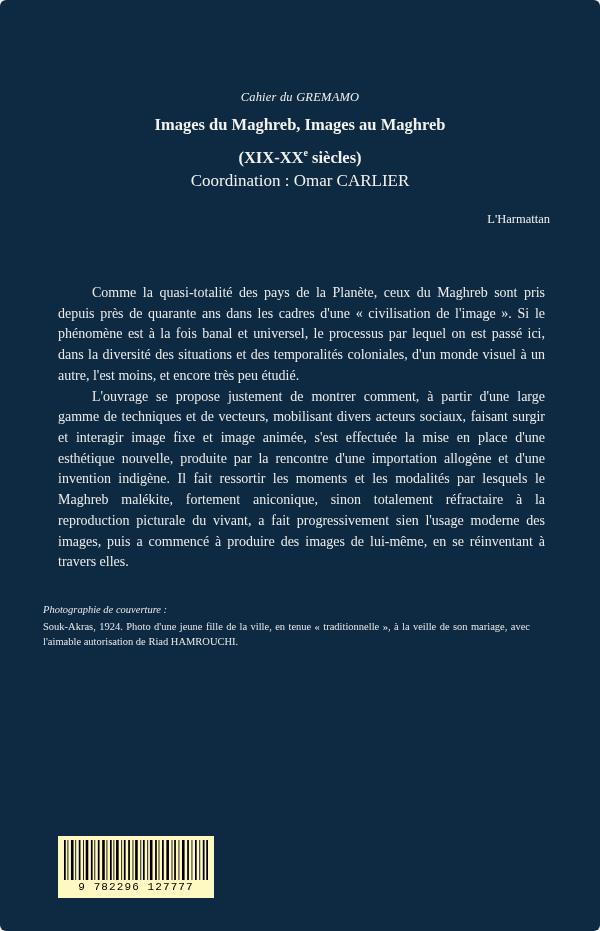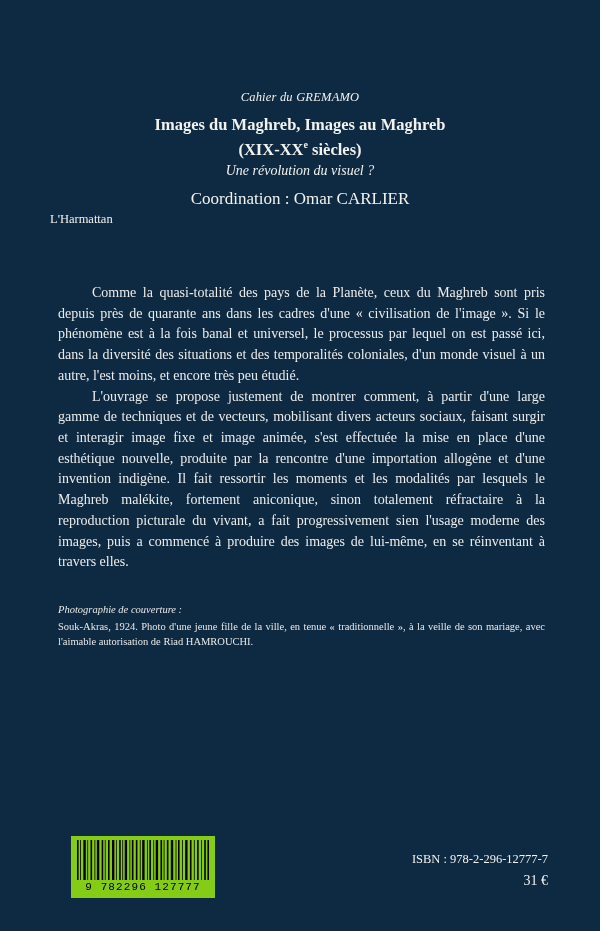--- a/index.html
+++ b/index.html
@@ -9,20 +9,21 @@
   }
   body {
     font-family: "Liberation Serif", serif;
   }
   .page {
     position: relative;
     width: 600px;
     height: 931px;
     background: #0e2a42;
     overflow: hidden;
+    border-radius: 6px;
   }
   .cover-inner {
     position: absolute;
     left: 0;
     top: 0;
     width: 600px;
     height: 931px;
     box-sizing: border-box;
   }
 
@@ -38,21 +39,21 @@
   .collection {
     font-style: italic;
     font-size: 12.5px;
     letter-spacing: 0.2px;
     margin-bottom: 9px;
   }
   .title-main {
     font-size: 16.5px;
     font-weight: bold;
     line-height: 1.35;
-    margin-bottom: 2px;
+    margin-bottom: 10px;
   }
   .title-sub {
     font-size: 16.5px;
     font-weight: bold;
     line-height: 1.35;
     margin-bottom: 2px;
   }
   .title-sub sup {
     font-size: 10px;
     vertical-align: super;
@@ -64,21 +65,21 @@
   }
   .coordination {
     font-size: 17px;
     margin-bottom: 0;
   }
   .publisher {
     position: absolute;
     left: 50px;
     top: 212px;
     width: 500px;
-    text-align: left;
+    text-align: right;
     color: #f2f2ef;
     font-size: 12.5px;
   }
 
   
   .blurb {
     position: absolute;
     left: 58px;
     top: 283px;
     width: 487px;
@@ -88,41 +89,41 @@
     text-align: justify;
   }
   .blurb p {
     margin: 0 0 0 0;
     text-indent: 34px;
   }
 
   
   .credit {
     position: absolute;
-    left: 58px;
+    left: 43px;
     top: 603px;
     width: 487px;
     color: #e8e8e6;
     font-size: 10.5px;
     line-height: 1.42;
     text-align: justify;
   }
   .credit-title {
     font-style: italic;
     margin-bottom: 2px;
   }
 
   
   .barcode-box {
     position: absolute;
-    left: 71px;
+    left: 58px;
     top: 836px;
-    width: 144px;
+    width: 156px;
     height: 62px;
-    background: #84cc16;
+    background: #fef9c3;
     padding: 4px 6px 2px 6px;
     box-sizing: border-box;
   }
   .bars {
     height: 40px;
     width: 100%;
     display: block;
   }
   .barcode-digits {
     font-family: "Liberation Mono", monospace;
@@ -153,21 +154,20 @@
 </head>
 <body>
 
 <div class="page">
   <div class="cover-inner">
 
     <div class="header-block">
       <div class="collection">Cahier du GREMAMO</div>
       <div class="title-main">Images du Maghreb, Images au Maghreb</div>
       <div class="title-sub"><span>(XIX-XX</span><sup>e</sup><span> siècles)</span></div>
-      <div class="subtitle-italic">Une révolution du visuel ?</div>
       <div class="coordination">Coordination : Omar CARLIER</div>
     </div>
 
     <div class="publisher">L'Harmattan</div>
 
     <div class="blurb">
       <p>Comme la quasi-totalité des pays de la Planète, ceux du Maghreb sont pris depuis près de quarante ans dans les cadres d'une « civilisation de l'image ». Si le phénomène est à la fois banal et universel, le processus par lequel on est passé ici, dans la diversité des situations et des temporalités coloniales, d'un monde visuel à un autre, l'est moins, et encore très peu étudié.</p>
       <p>L'ouvrage se propose justement de montrer comment, à partir d'une large gamme de techniques et de vecteurs, mobilisant divers acteurs sociaux, faisant surgir et interagir image fixe et image animée, s'est effectuée la mise en place d'une esthétique nouvelle, produite par la rencontre d'une importation allogène et d'une invention indigène. Il fait ressortir les moments et les modalités par lesquels le Maghreb malékite, fortement aniconique, sinon totalement réfractaire à la reproduction picturale du vivant, a fait progressivement sien l'usage moderne des images, puis a commencé à produire des images de lui-même, en se réinventant à travers elles.</p>
     </div>
 
@@ -213,19 +213,15 @@
         <rect x="142" y="0" width="2" height="40" fill="#000"></rect>
         <rect x="147" y="0" width="1" height="40" fill="#000"></rect>
         <rect x="151" y="0" width="2" height="40" fill="#000"></rect>
         <rect x="156" y="0" width="1" height="40" fill="#000"></rect>
         <rect x="160" y="0" width="2" height="40" fill="#000"></rect>
         <rect x="164" y="0" width="2" height="40" fill="#000"></rect>
       </svg>
       <div class="barcode-digits">9 782296 127777</div>
     </div>
 
-    <div class="isbn-block">
-      <div class="isbn">ISBN : 978-2-296-12777-7</div>
-      <div class="price">31 €</div>
-    </div>
 
   </div>
 </div>
 
 </body></html>

